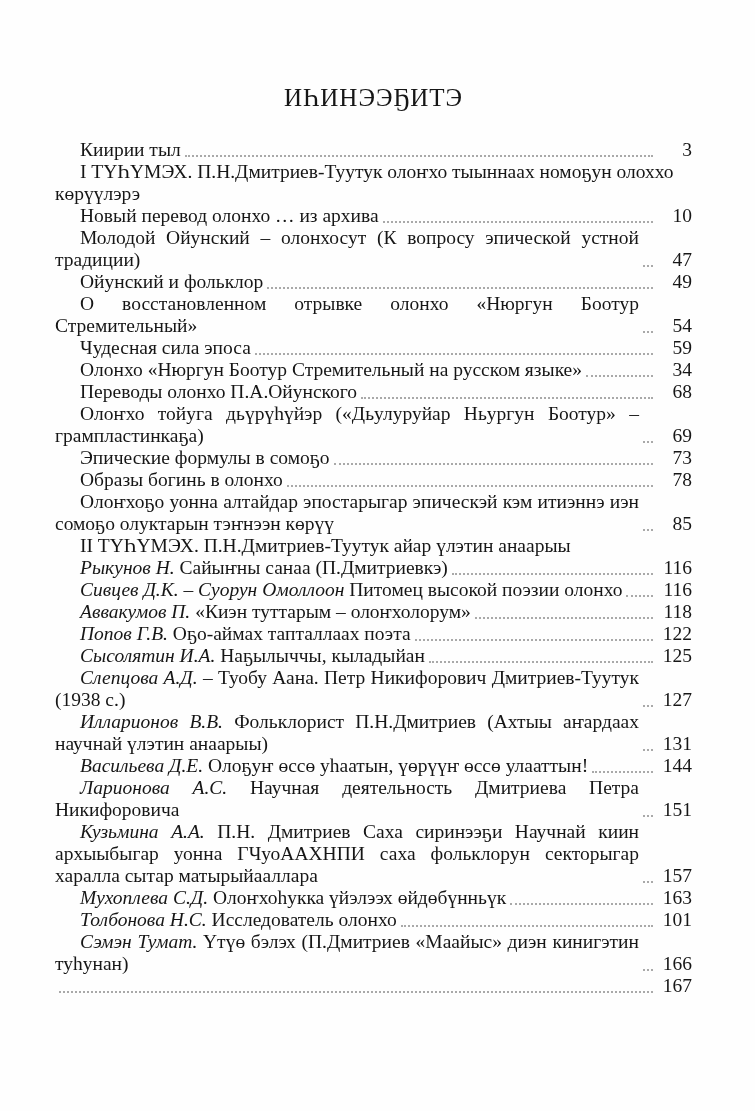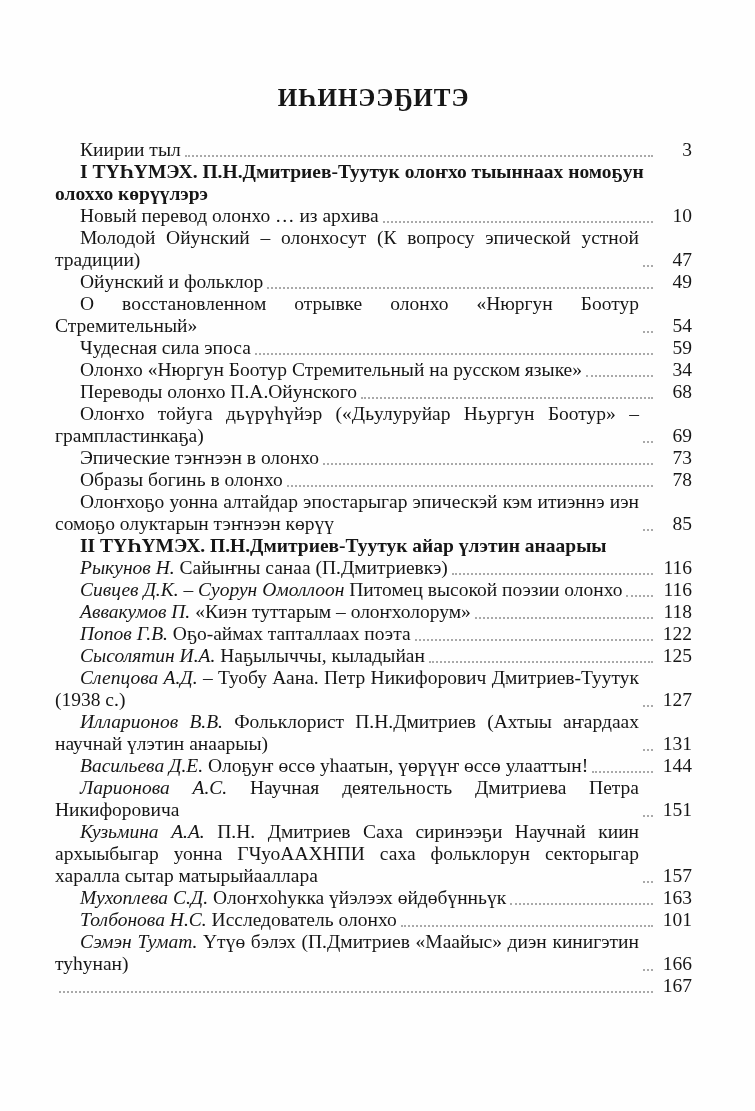--- a/index.html
+++ b/index.html
@@ -10,41 +10,41 @@
   }
   .page {
     width: 755px; height: 1111px;
     background: #fefefe;
     color: #161616;
     padding: 84px 63px 40px 55px;
     overflow: hidden;
   }
   .title {
     text-align: center;
-    font-weight: bold;
+    font-weight: normal;
     font-size: 25px;
     letter-spacing: 1px;
     line-height: 28px;
     margin-bottom: 27px;
   }
   .toc { width: 100%; }
   .entry {
     display: flex;
     align-items: flex-end;
     font-size: 19.5px;
     line-height: 22px;
   }
   .entry .txt {
     flex: 0 1 auto;
     min-width: 0;
     text-align: justify;
     text-indent: 25px;
   }
   .entry.section .txt {
-    font-weight: bold;
+    font-weight: normal;
     text-align: left;
   }
   .entry .author {
     font-weight: normal;
     font-style: italic;
   }
   .entry .dots {
     flex: 1 1 0;
     min-width: 10px;
     border-bottom: 2px dotted #a9a9a9;
@@ -104,21 +104,21 @@
         <div class="txt">Переводы олонхо П.А.Ойунского</div>
         <div class="dots"></div>
         <div class="num">68</div>
       </div>
       <div class="entry">
         <div class="txt">Олоҥхо тойуга дьүрүһүйэр («Дьулуруйар Ньургун Боотур» – грампластинкаҕа)</div>
         <div class="dots"></div>
         <div class="num">69</div>
       </div>
       <div class="entry">
-        <div class="txt">Эпические тэҥнээн в олонхо</div>
+        <div class="txt">Эпические формулы в сомоҕо</div>
         <div class="dots"></div>
         <div class="num">73</div>
       </div>
       <div class="entry">
         <div class="txt">Образы богинь в олонхо</div>
         <div class="dots"></div>
         <div class="num">78</div>
       </div>
       <div class="entry">
         <div class="txt">Олоҥхоҕо уонна алтайдар эпостарыгар эпическэй кэм итиэннэ иэн сомоҕо олуктарын тэҥнээн көрүү</div>

